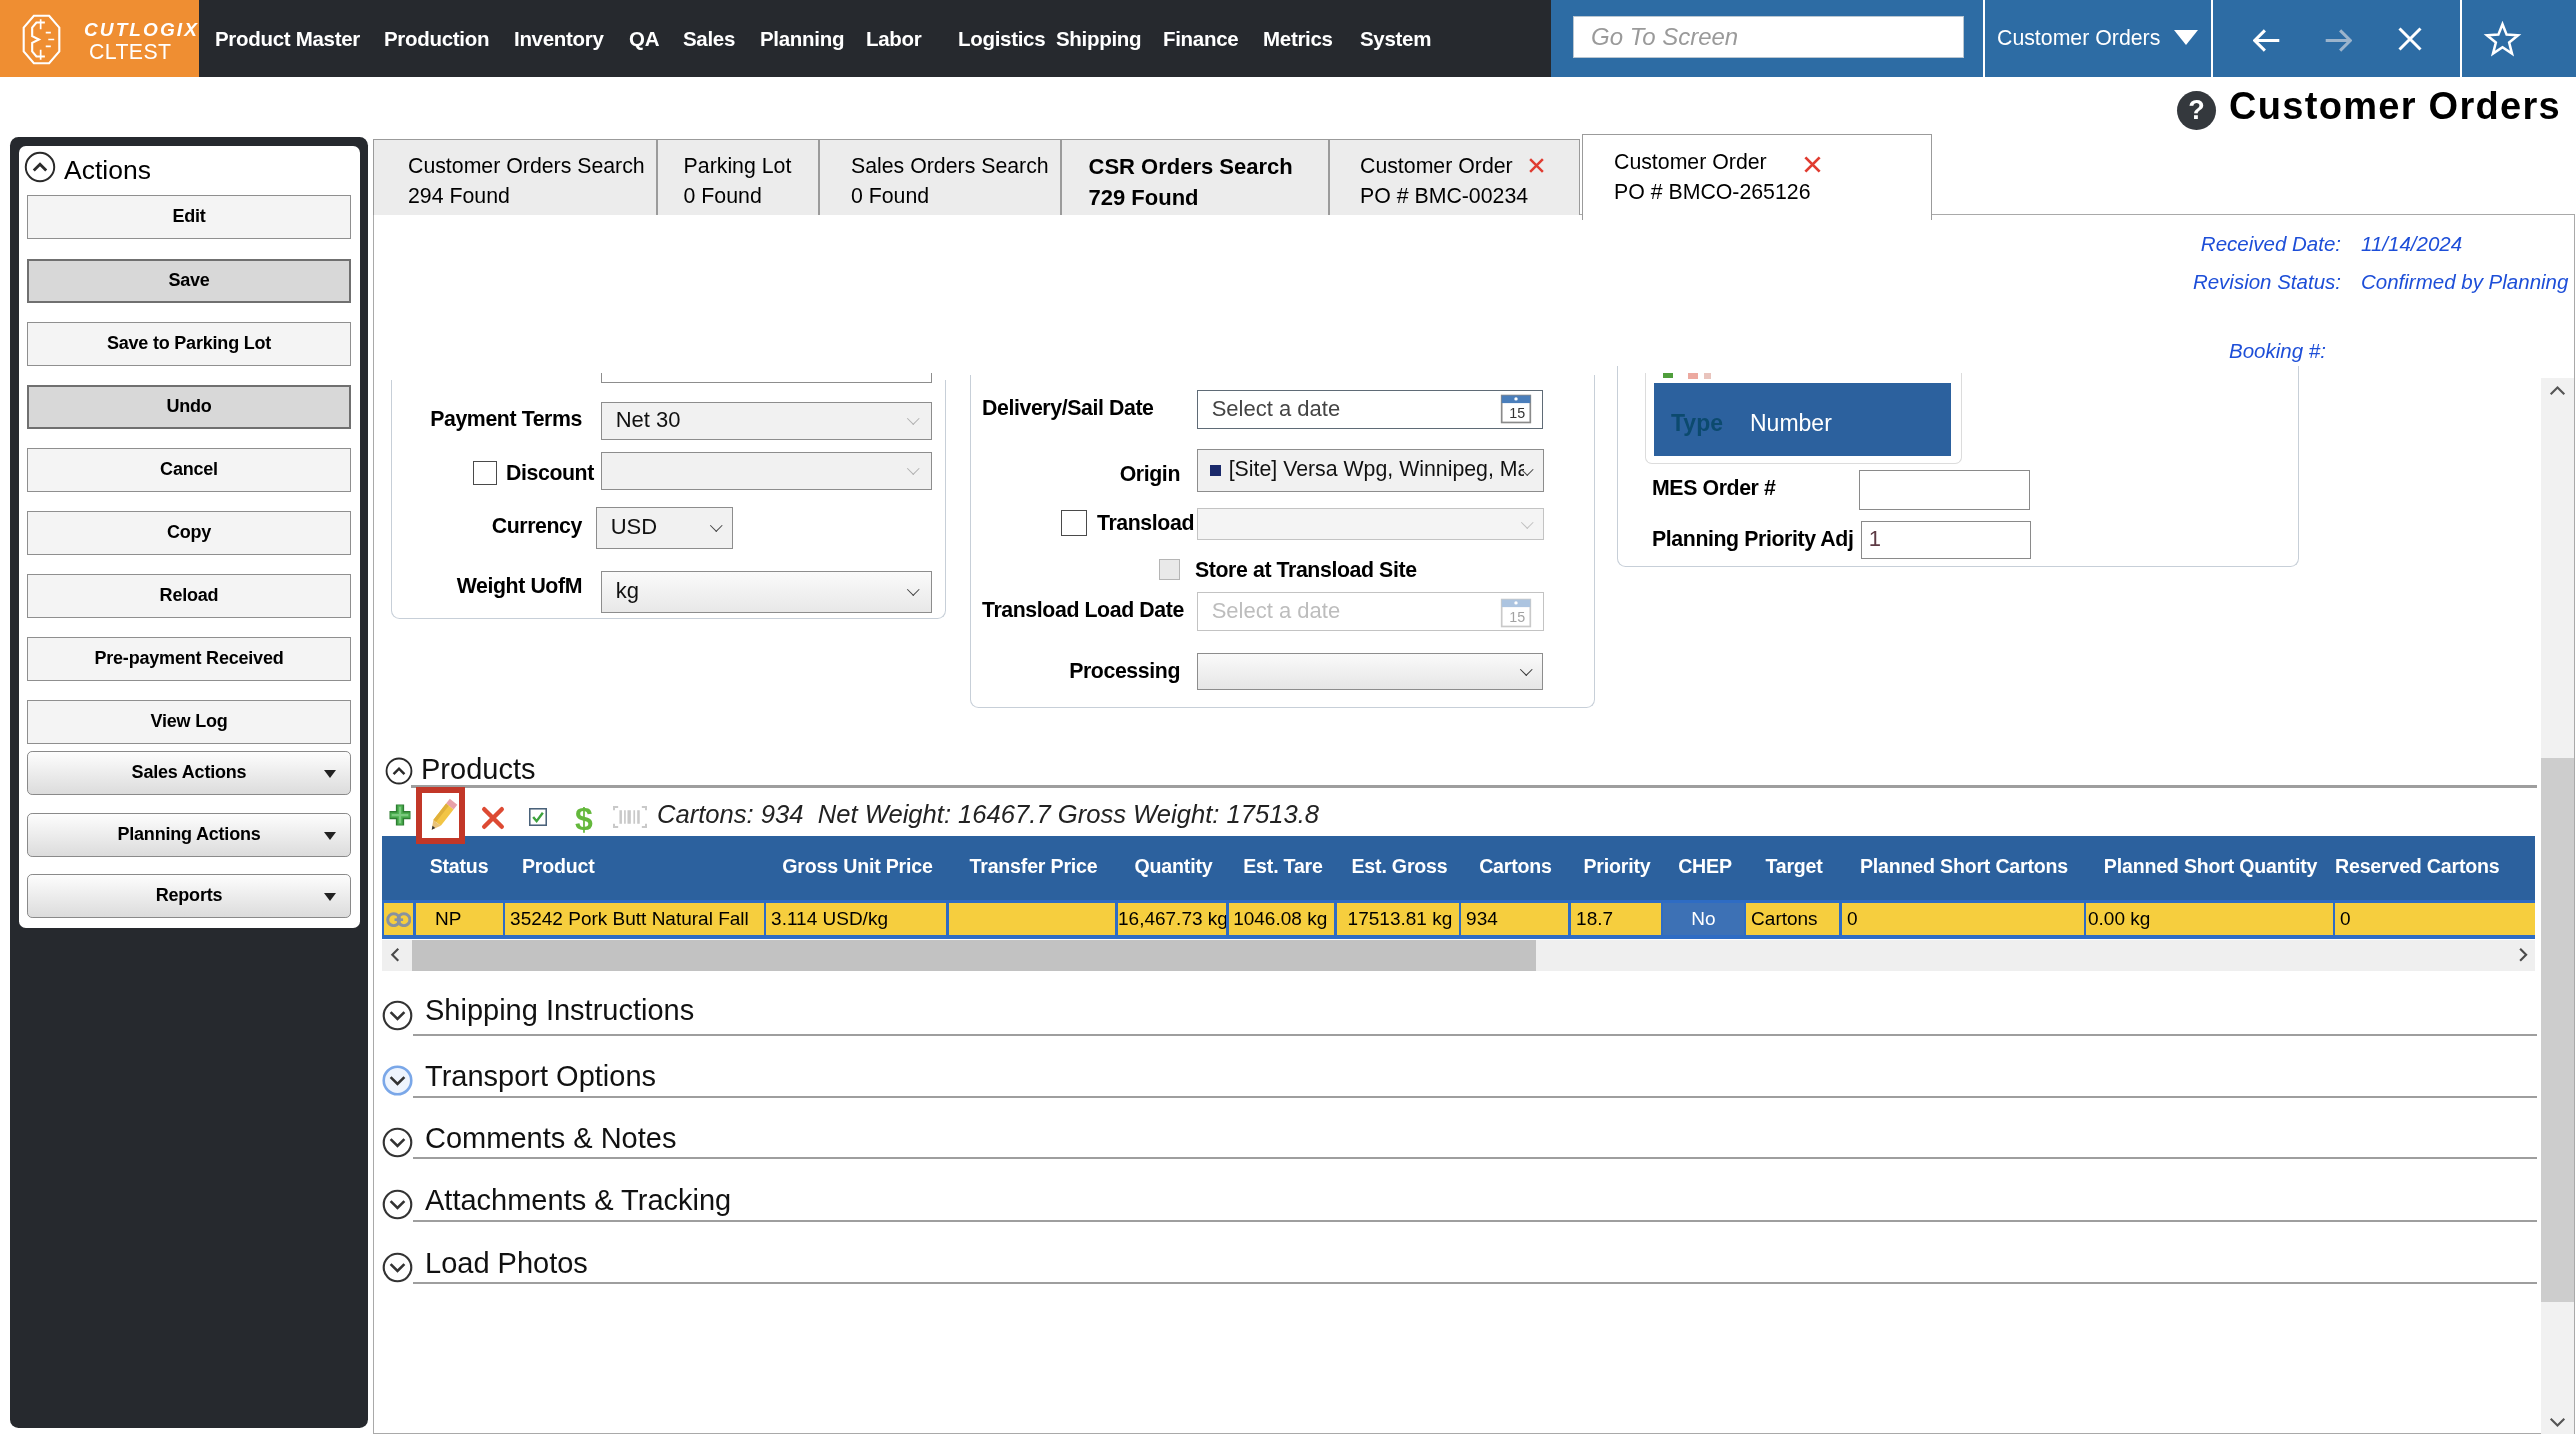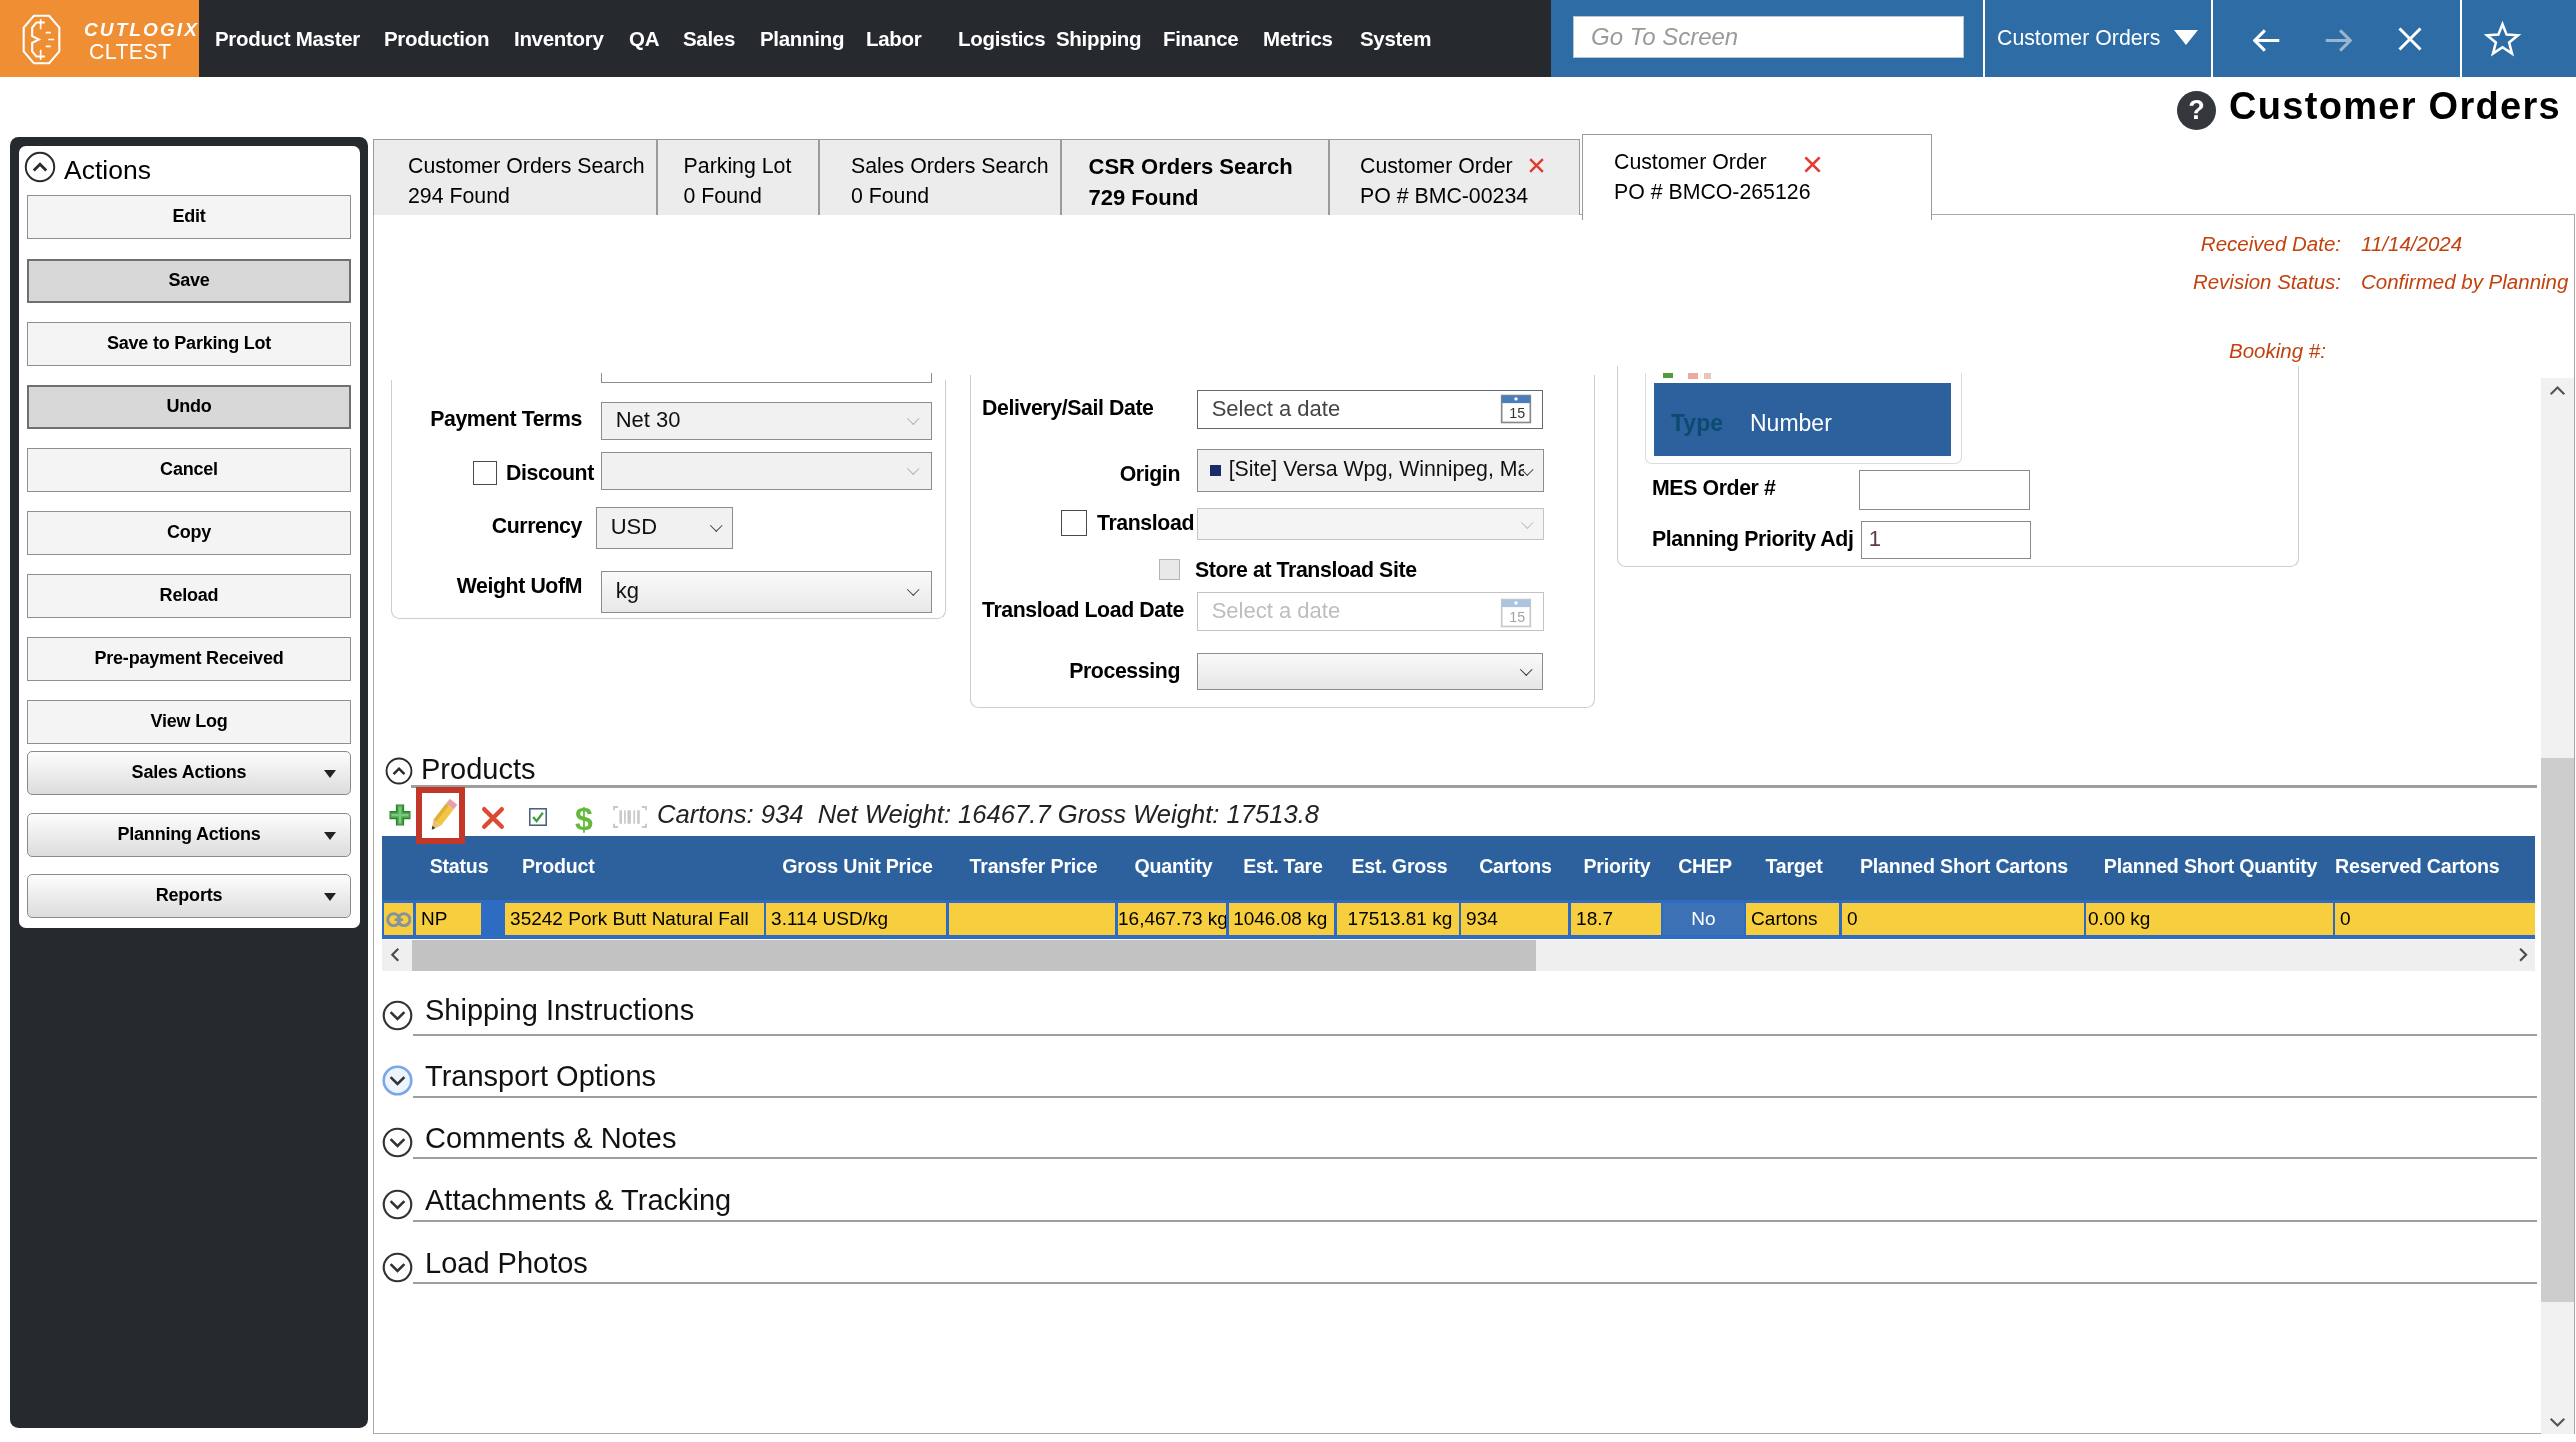--- a/index.html
+++ b/index.html
@@ -26,21 +26,21 @@
 .panel{position:absolute;left:373px;top:214px;width:2202px;height:1220px;background:#fff;border:1.7px solid #a9a9a9}
 
 .lbl{position:absolute;font-weight:bold;font-size:21.3px;letter-spacing:-0.4px;color:#000;white-space:nowrap}
 .sel{position:absolute;background:#f1f1f1;border:1.7px solid #8d8d8d;font-size:22px;color:#111;white-space:nowrap;overflow:hidden}
 .sel.dis{background:#f4f4f4;border:1.7px solid #c3c3c3;color:#aaa}
 .chev{position:absolute;width:10.2px;height:10.2px;border-right:2.6px solid #555;border-bottom:2.6px solid #555;transform:rotate(45deg)}
 .chev.lt{border-color:#c0c0c0}
 .cb{position:absolute;width:25.6px;height:25.6px;background:#fff;border:1.7px solid #4a4a4a}
 .cb.dis{background:#e9e9e9;border:1.7px solid #b5b5b5}
 .inp{position:absolute;background:#fff;border:1.7px solid #7a7a7a;font-size:22px;color:#111}
-.ital{position:absolute;font-style:italic;font-size:20.5px;color:#c2410c;white-space:nowrap}
+.ital{position:absolute;font-style:italic;font-size:20.5px;color:#1d4ed8;white-space:nowrap}
 
 .sechead{position:absolute;font-size:29px;color:#111;white-space:nowrap}
 .secline{position:absolute;height:1.7px;background:#9e9e9e}
 .circbtn{position:absolute;width:31px;height:31px}
 
 .th{position:absolute;color:#fff;font-weight:bold;font-size:19.6px;letter-spacing:-0.2px;white-space:nowrap}
 .cell{position:absolute;top:903px;height:32px;background:#f6ce3e;font-size:19px;color:#000;line-height:32px;white-space:nowrap;overflow:hidden}
 </style></head>
 <body>
 <div id="app">
@@ -270,21 +270,21 @@
 <div class="th" style="left:2086px;top:855px;width:249px;text-align:center">Planned Short Quantity</div>
 <div class="th" style="left:2335px;top:855px;width:200px;text-align:left">Reserved Cartons</div>
 
 <div class="cell" style="left:384px;width:29px"><svg width="25.6" height="15.4" viewBox="0 0 30 18" style="margin:8.5px 0 0 1.7px">
         <g fill="none" stroke="#88929f" stroke-width="3.5">
           <rect x="2" y="2" width="14" height="14" rx="7"></rect>
           <rect x="14" y="2" width="14" height="14" rx="7"></rect>
           <path d="M10 9 L20 9" stroke-width="3"></path>
         </g>
       </svg></div>
-<div class="cell" style="left:416px;width:65px;padding-left:5px">NP</div>
+<div class="cell" style="left:416px;width:87px;padding-left:19px">NP</div>
 <div class="cell" style="left:505px;width:259px;padding-left:5.1px">35242 Pork Butt Natural Fall</div>
 <div class="cell" style="left:766px;width:180px;padding-left:5.1px">3.114 USD/kg</div>
 <div class="cell" style="left:949px;width:166px"></div>
 <div class="cell" style="left:1118px;width:108px;text-align:right;padding-right:6.8px">16,467.73 kg</div>
 <div class="cell" style="left:1229px;width:105px;text-align:right;padding-right:6.8px">1046.08 kg</div>
 <div class="cell" style="left:1337px;width:122px;text-align:right;padding-right:6.8px">17513.81 kg</div>
 <div class="cell" style="left:1461px;width:107px;padding-left:5.1px">934</div>
 <div class="cell" style="left:1571px;width:90px;padding-left:5.1px">18.7</div>
 <div class="cell" style="left:1663px;width:81px;background:#3d71b5;color:#fff;text-align:center">No</div>
 <div class="cell" style="left:1746px;width:93px;padding-left:5.1px">Cartons</div>

